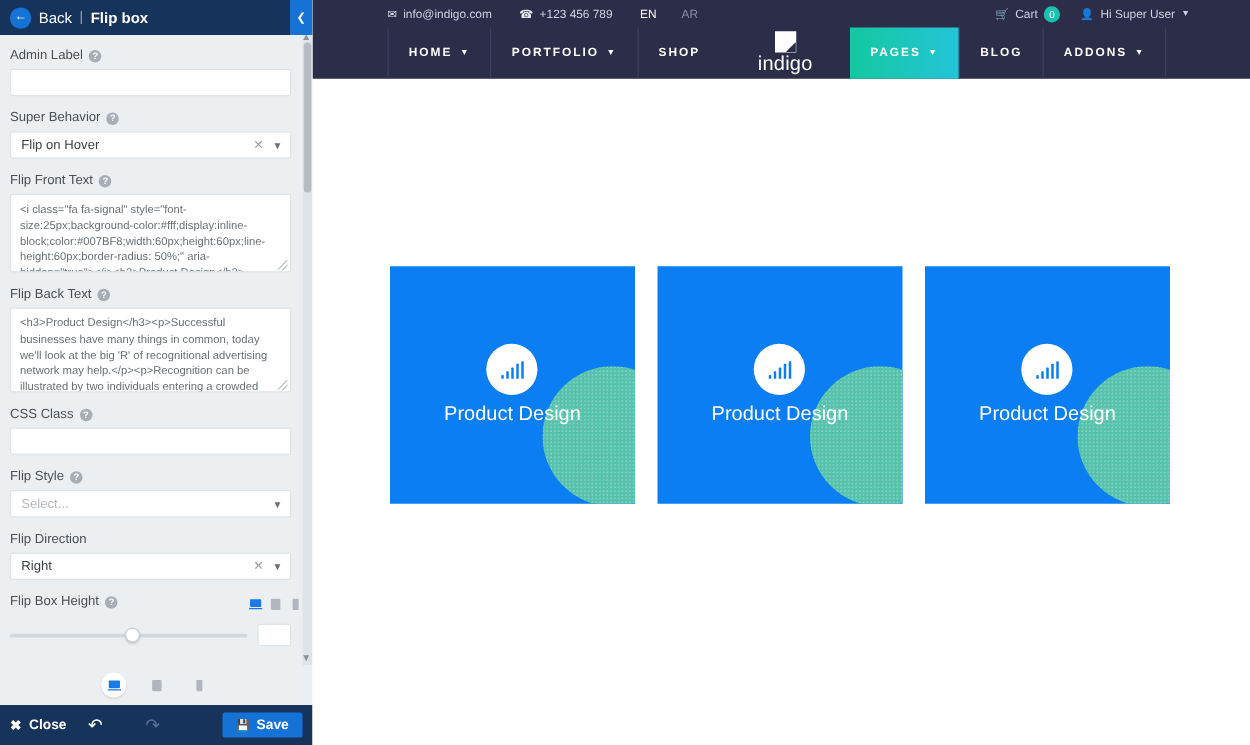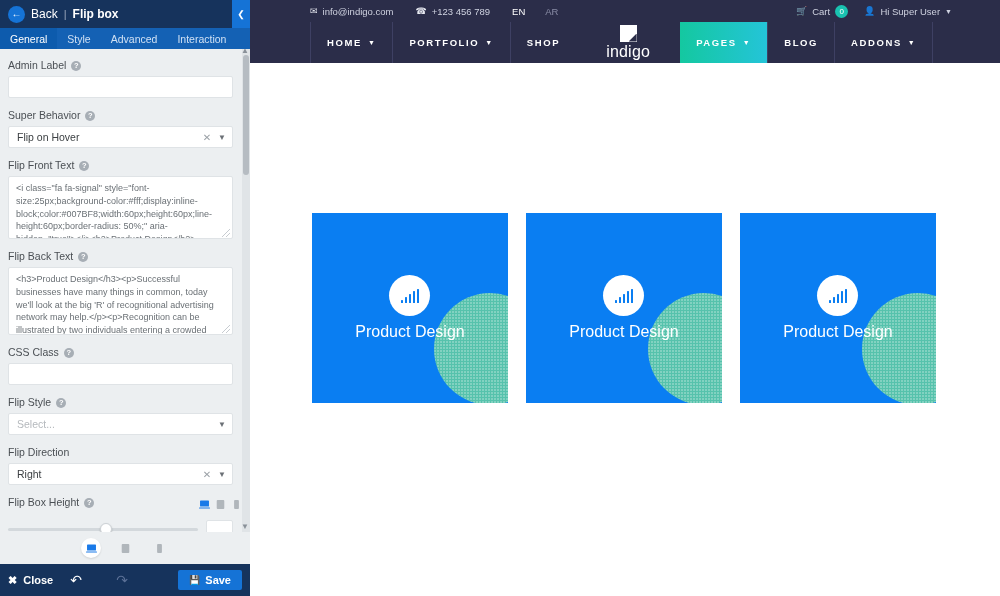--- a/index.html
+++ b/index.html
@@ -265,26 +265,20 @@
   <div class="sidebar">
 
     <div class="sb-header">
       <span class="back-circle">←</span>
       <span class="back-label">Back</span>
       <span class="hdr-sep">|</span>
       <span class="hdr-title">Flip box</span>
       <span class="collapse-btn">❮</span>
     </div>
 
-    <div class="sb-tabs">
-      <div class="sb-tab active">General</div>
-      <div class="sb-tab">Style</div>
-      <div class="sb-tab">Advanced</div>
-      <div class="sb-tab">Interaction</div>
-    </div>
 
     <div class="sb-body">
 
       <div class="field">
         <div class="field-label">
           <span>Admin Label</span>
           <span class="help-icon">?</span>
         </div>
         <input class="txt-input" type="text" value="" style="">
       </div>

